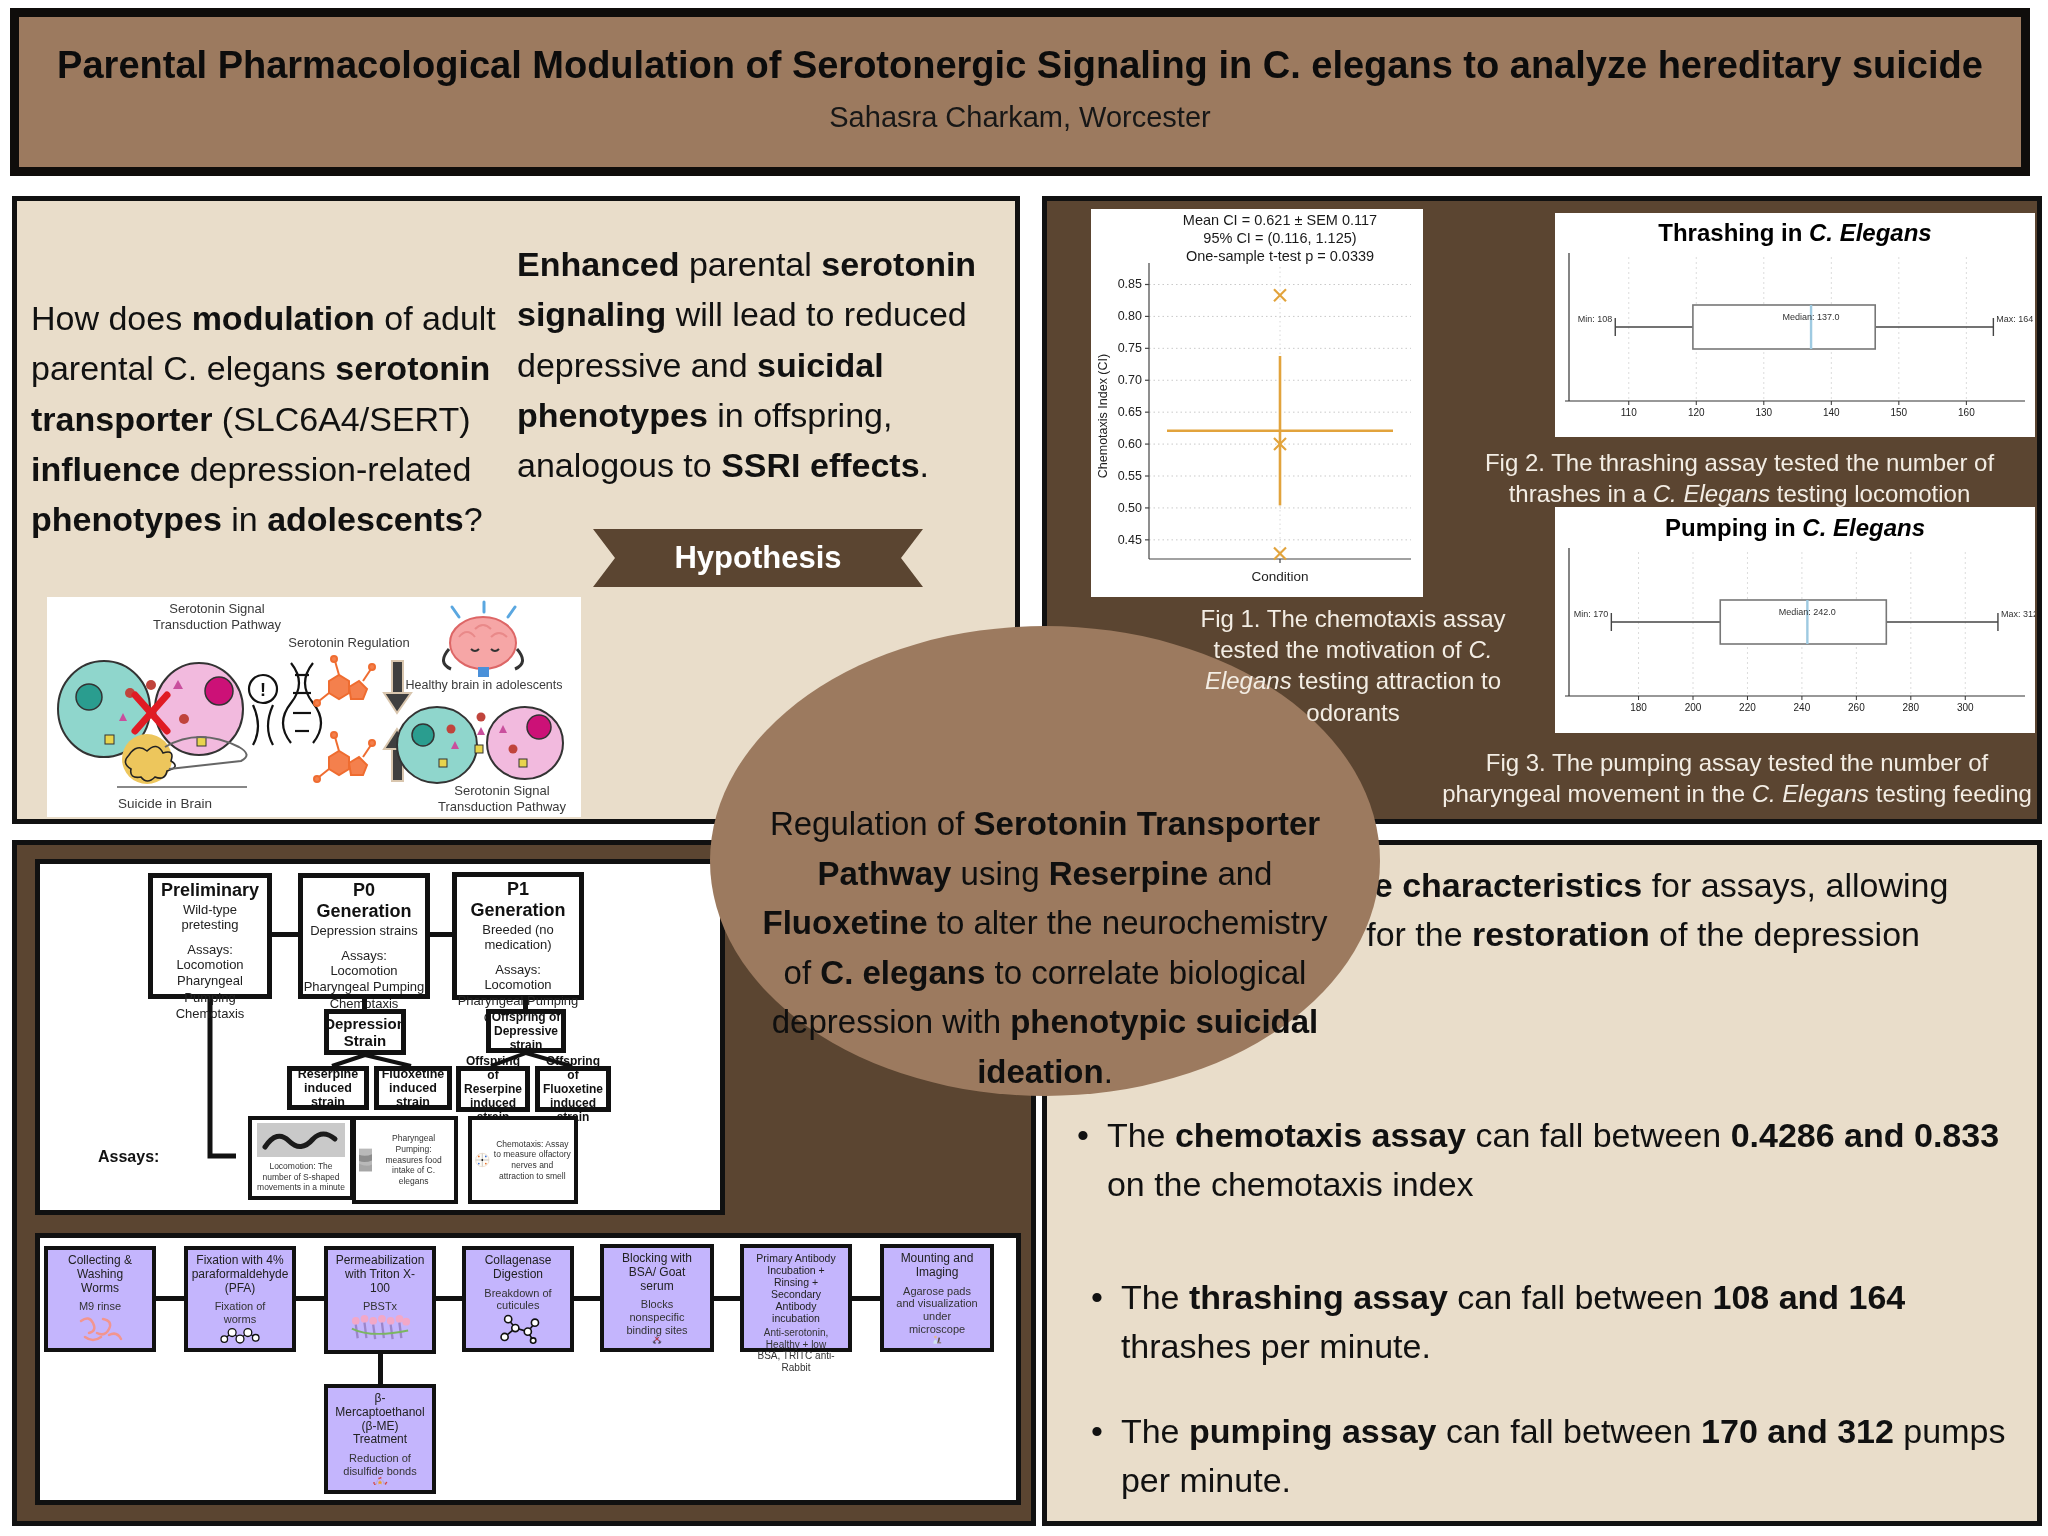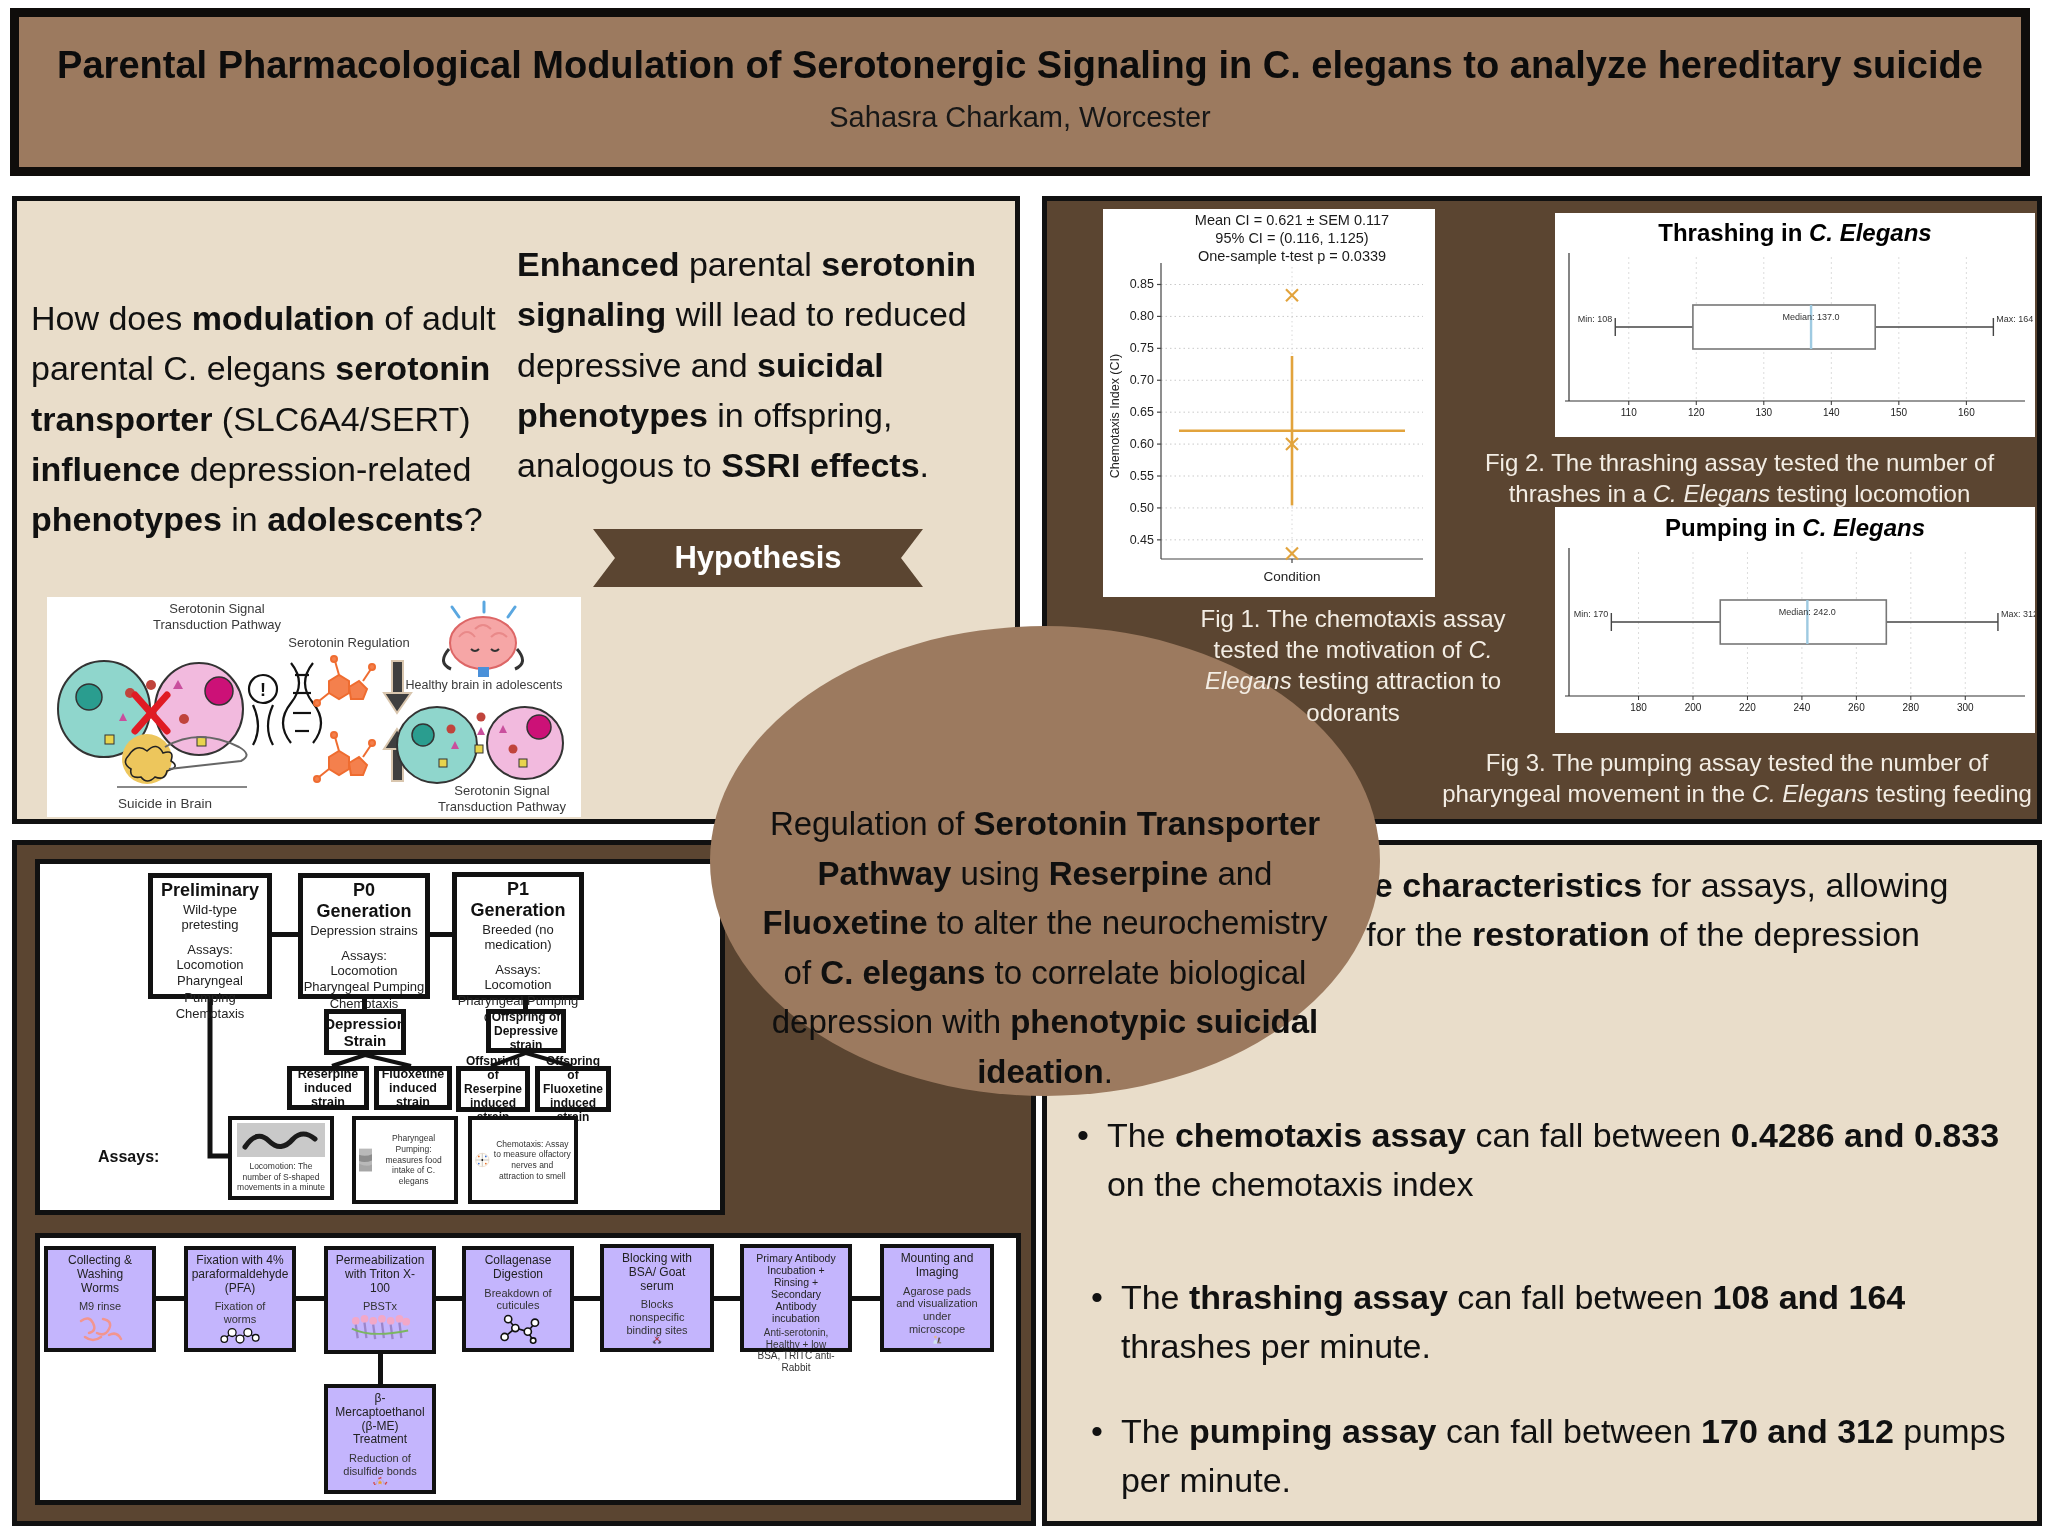--- a/index.html
+++ b/index.html
@@ -171,21 +171,21 @@
         <circle cx="100" cy="162" r="25" fill="#edc65c"></circle>
         <path d="M82,158 q8,-12 18,-4 q10,-10 16,2 q12,-4 8,8 q10,6 -4,10 q-2,10 -12,6 q-8,8 -14,0 q-12,2 -10,-8 q-10,-6 -2,-14" stroke="#222" fill="none" stroke-width="1.6"></path>
         <path d="M118,150 q34,-20 74,0 q14,8 2,14 l-72,8" stroke="#666" fill="none" stroke-width="2"></path>
         <line x1="70" y1="190" x2="200" y2="190" stroke="#888" stroke-width="2"></line>
       </g>
     </svg>
   </div>
 </section>
 
 <section class="abs panel right-panel">
-  <div class="abs figbox" style="left:56px;top:8px;width:332px;height:388px;" id="fig1-chart"><svg viewBox="0 0 332 388" width="100%" height="100%">
+  <div class="abs figbox" style="left:44px;top:8px;width:332px;height:388px;" id="fig1-chart"><svg viewBox="0 0 332 388" width="100%" height="100%">
         <text x="189" y="16" text-anchor="middle" font-size="14.5" fill="#1a1a1a">Mean CI = 0.621 ± SEM 0.117</text>
         <text x="189" y="34" text-anchor="middle" font-size="14.5" fill="#1a1a1a">95% CI = (0.116, 1.125)</text>
         <text x="189" y="52" text-anchor="middle" font-size="14.5" fill="#1a1a1a">One-sample t-test p = 0.0339</text>
         <line x1="58" y1="330.8482142857143" x2="320" y2="330.8482142857143" stroke="#c9c9c9" stroke-dasharray="1.5,3" stroke-width="1"></line>
         <line x1="54" y1="330.8482142857143" x2="58" y2="330.8482142857143" stroke="#444" stroke-width="1.2"></line>
         <text x="51" y="334.8482142857143" text-anchor="end" font-size="12.5" fill="#222">0.45</text>
         <line x1="58" y1="298.92857142857144" x2="320" y2="298.92857142857144" stroke="#c9c9c9" stroke-dasharray="1.5,3" stroke-width="1"></line>
         <line x1="54" y1="298.92857142857144" x2="58" y2="298.92857142857144" stroke="#444" stroke-width="1.2"></line>
         <text x="51" y="302.92857142857144" text-anchor="end" font-size="12.5" fill="#222">0.50</text>
         <line x1="58" y1="267.00892857142856" x2="320" y2="267.00892857142856" stroke="#c9c9c9" stroke-dasharray="1.5,3" stroke-width="1"></line>
@@ -356,21 +356,21 @@
         <span>Fluoxetine induced strain</span>
       </div>
       <div class="fc-small" style="left:416px;top:202px;width:74px;height:46px;font-size:12px;">
         <span>Offspring of Reserpine induced strain</span>
       </div>
       <div class="fc-small" style="left:495px;top:202px;width:76px;height:46px;font-size:12px;">
         <span>Offspring of Fluoxetine induced strain</span>
       </div>
 
       <div class="abs" style="left:58px;top:284px;font-weight:bold;font-size:16px;color:#111;">Assays:</div>
-      <div class="assay-card" style="left:188px;top:252px;width:106px;height:84px;flex-direction:column;">
+      <div class="assay-card" style="left:208px;top:252px;width:106px;height:84px;flex-direction:column;">
         <svg width="88" height="34" viewBox="0 0 88 34">
           <rect width="88" height="34" fill="#c9c9c9"></rect>
           <path d="M8,24 q12,-18 24,-6 q12,12 24,-2 q10,-10 22,0" stroke="#1b1b1b" stroke-width="5" fill="none" stroke-linecap="round"></path>
         </svg>
         <div class="assay-cap">Locomotion: The number of S-shaped movements in a minute</div>
       </div>
       <div class="assay-card" style="left:312px;top:252px;width:106px;height:88px;">
         <svg width="38" height="66" viewBox="0 0 38 66">
           <rect width="38" height="66" fill="#b9b9b9"></rect>
           <path d="M0,18 q20,6 38,-2 L38,34 q-20,8 -38,2 Z" fill="#8d8d8d"></path>

